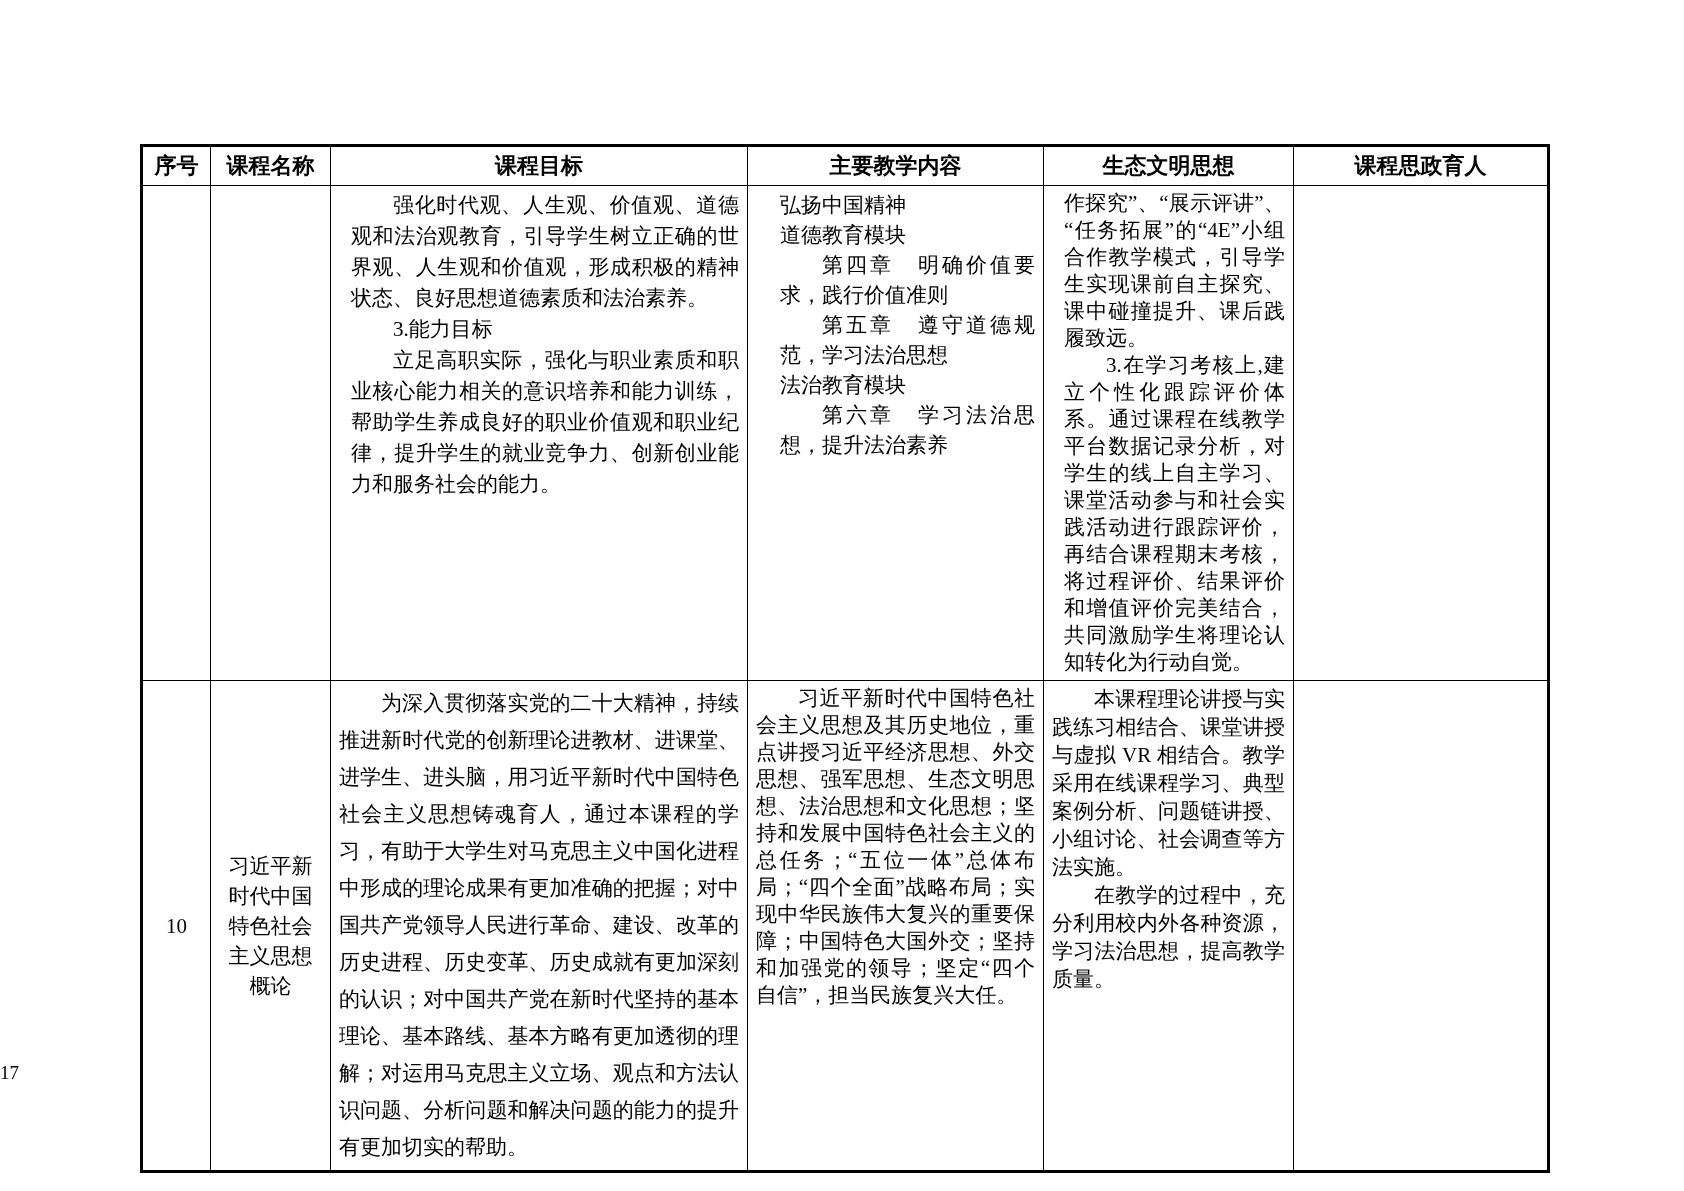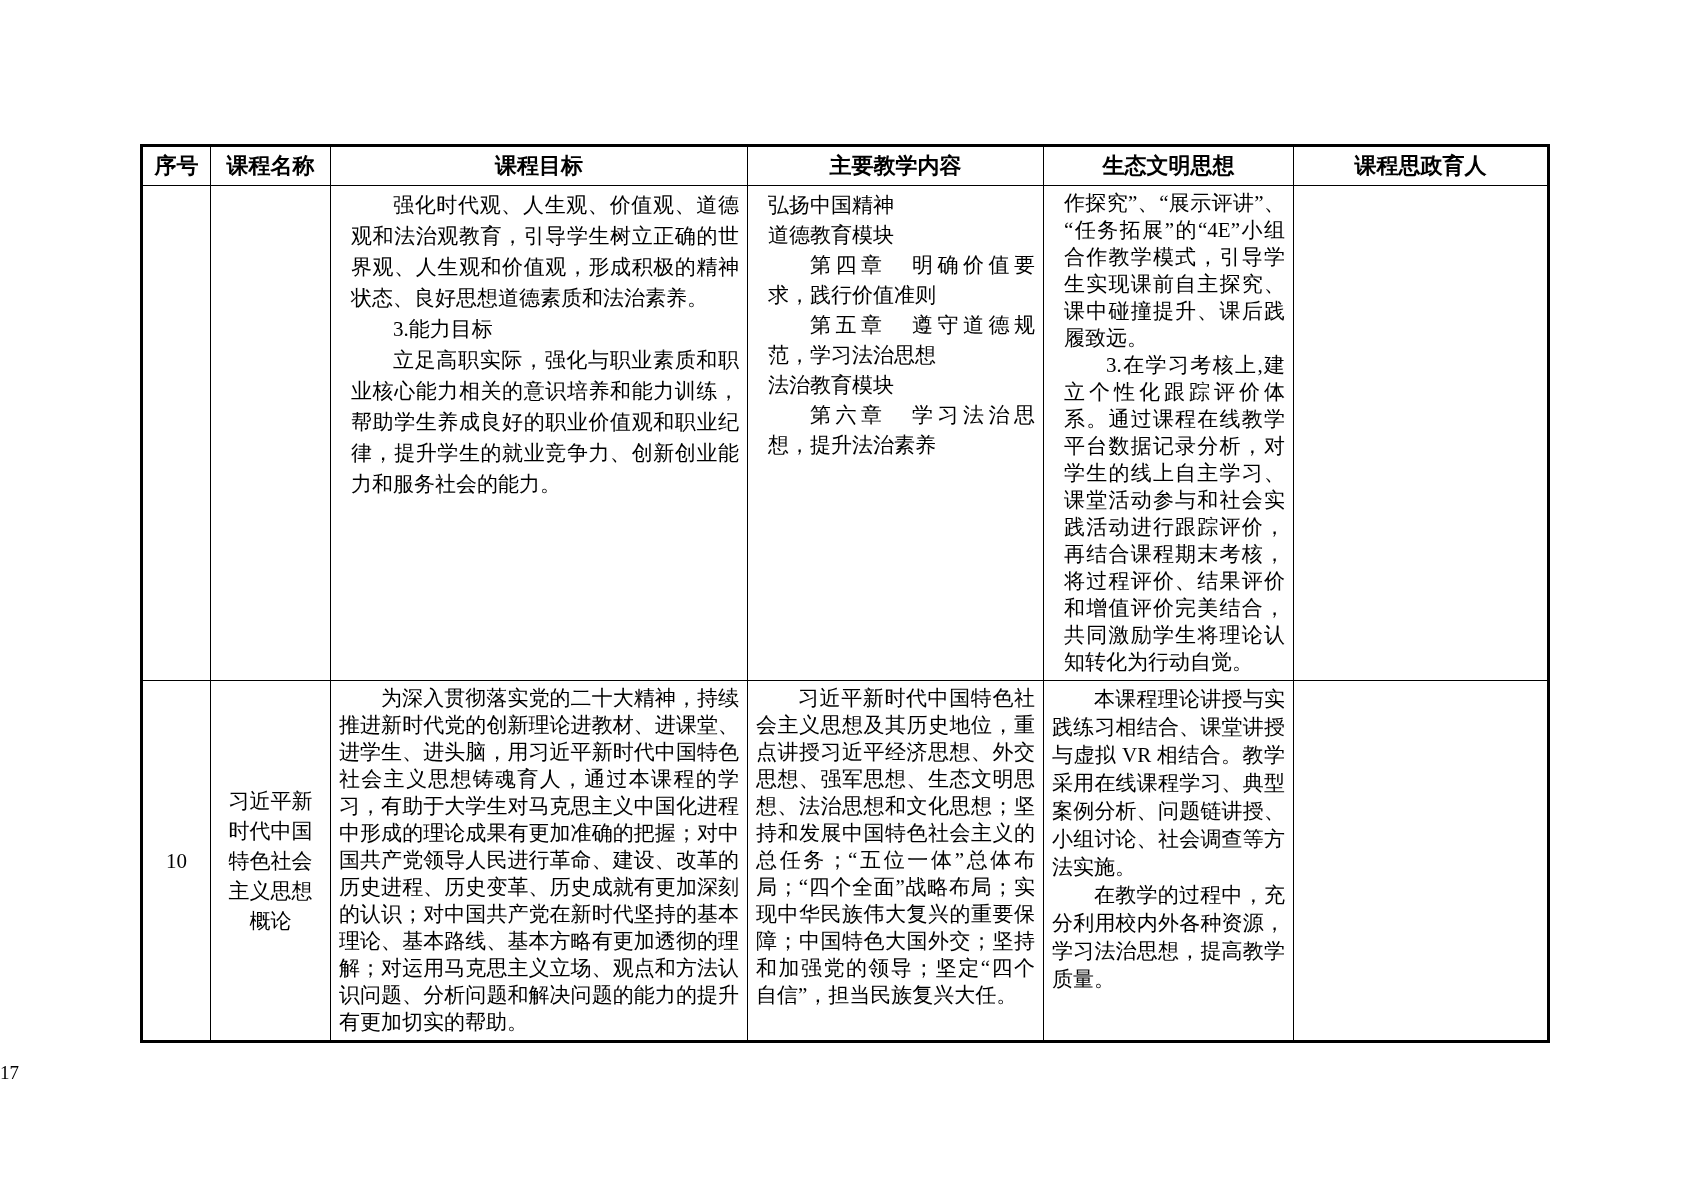--- a/index.html
+++ b/index.html
@@ -46,23 +46,23 @@
     line-height: 30px;
   }
   td.cell-paras { vertical-align: top; }
   .para {
     margin: 0;
     text-align: justify;
     text-justify: inter-ideograph;
   }
   .para.indent { text-indent: 2em; }
   .r0 .c-obj .para { line-height: 31px; }
-  .r0 .c-content .para { line-height: 30px; }
+  .r0 .c-content .para { line-height: 30px; margin-left: 12px; }
   .r0 .c-req .para { line-height: 27px; }
-  .r1 .c-obj .para { line-height: 27px; font-family: Liberation Serif, serif; }
+  .r1 .c-obj .para { line-height: 37px; font-family: Liberation Serif, serif; }
   .r1 .c-content .para { line-height: 27px; }
   .r1 .c-req .para { line-height: 28px; }
   .page-number {
     position: absolute;
     left: 0; right: 0;
     top: 1062px;
     text-align: left;
     font-size: 19px;
   }
 </style>

